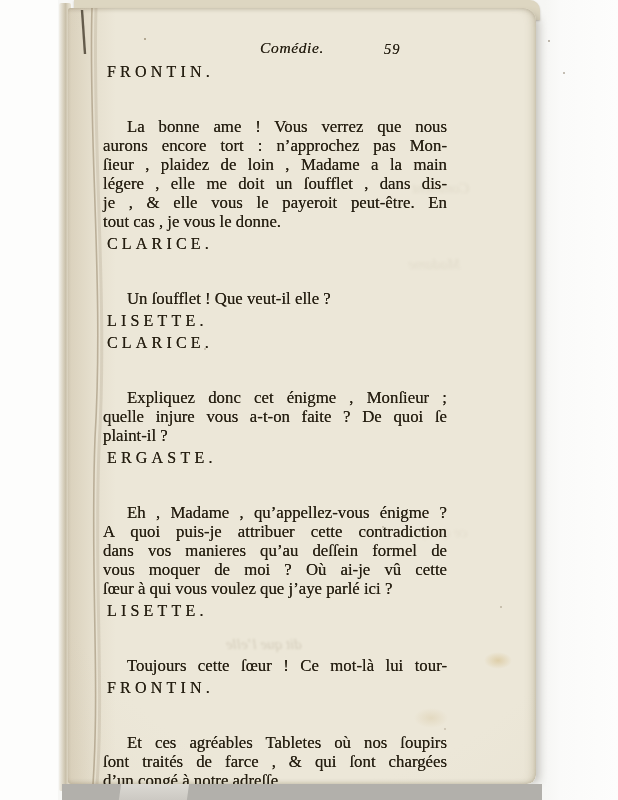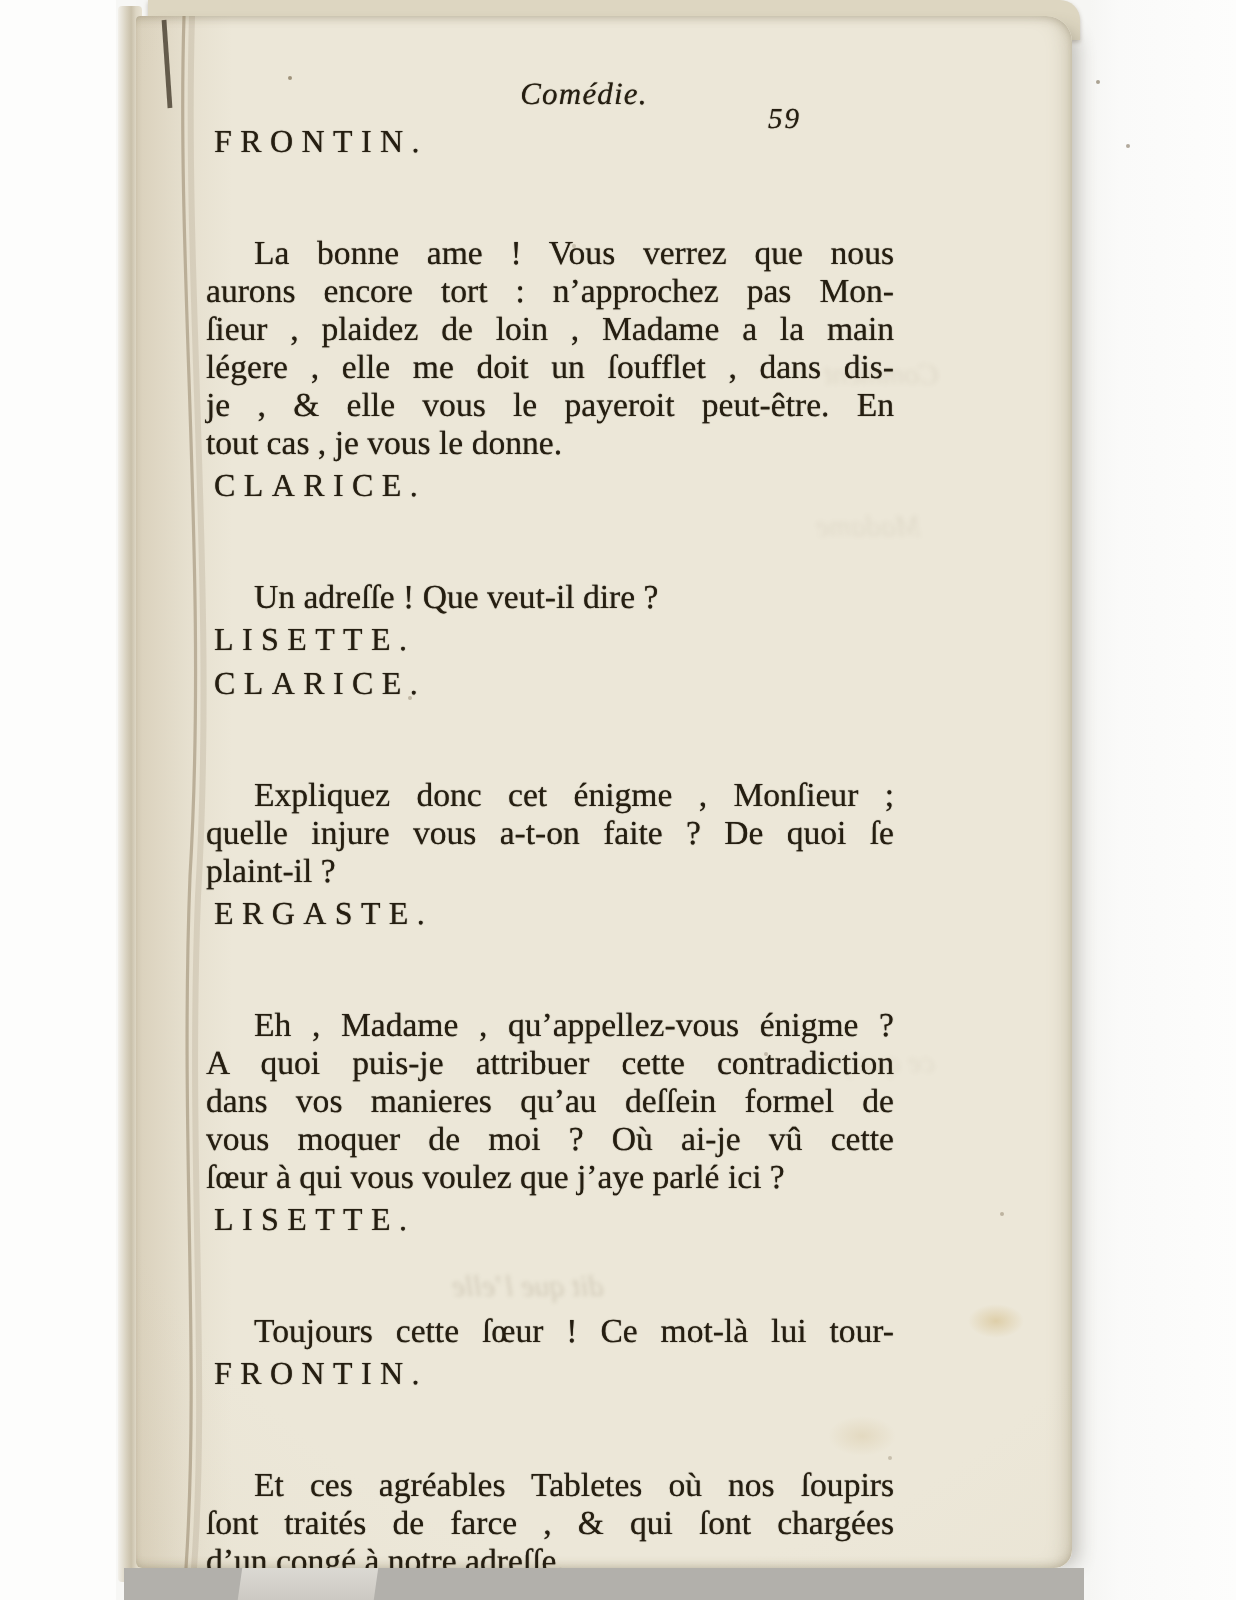--- a/index.html
+++ b/index.html
@@ -41,21 +41,21 @@
     background:linear-gradient(#dbd9d3,#ccc9c3);transform:skewX(-8deg);
   }
   
   .content{
     position:absolute;left:35px;top:30px;width:344px;
     color:#251e11;font-size:16.8px;line-height:19px;
     text-shadow:0 0 .5px rgba(37,30,17,.85);
   }
   .headerline{position:relative;height:21px;font-size:15.5px;}
   .running{position:absolute;left:50%;transform:translateX(-50%);margin-left:17px;font-style:italic;letter-spacing:.6px;}
-  .pagenum{position:absolute;left:281px;top:13px;font-size:14.5px;font-style:italic;letter-spacing:1px;}
+  .pagenum{position:absolute;left:281px;top:2px;font-size:14.5px;font-style:italic;letter-spacing:1px;}
   .speaker{letter-spacing:4.2px;font-size:16px;line-height:19px;margin:3px 0 1px;padding-left:4px;}
   .para{margin:0;}
   .line{display:block;text-align:justify;text-align-last:justify;}
   .line.last{text-align-last:left;}
   .line.indent{text-indent:24px;margin-top:36px;}
   
   .ghost{
     position:absolute;transform:scaleX(-1);filter:blur(1.4px);
     color:#6e5f40;font-style:italic;font-size:15px;white-space:nowrap;
   }
@@ -109,21 +109,21 @@
         <span class="line indent">La bonne ame ! Vous verrez que nous</span>
         <span class="line">aurons encore tort : n’approchez pas Mon-</span>
         <span class="line">ſieur , plaidez de loin , Madame a la main</span>
         <span class="line">légere , elle me doit un ſoufflet , dans dis-</span>
         <span class="line">je , &amp; elle vous le payeroit peut-être. En</span>
         <span class="line last">tout cas , je vous le donne.</span>
       </p>
 
       <div class="speaker">CLARICE.</div>
       <p class="para">
-        <span class="line indent last">Un adreſſe ! Que veut-il dire ?</span>
+        <span class="line indent last">Un ſoufflet ! Que veut-il elle ?</span>
       </p>
 
       <div class="speaker">LISETTE.</div>
 
       <div class="speaker">CLARICE.</div>
       <p class="para">
         <span class="line indent">Expliquez donc cet énigme , Monſieur ;</span>
         <span class="line">quelle injure vous a-t-on faite ? De quoi ſe</span>
         <span class="line last">plaint-il ?</span>
       </p>

